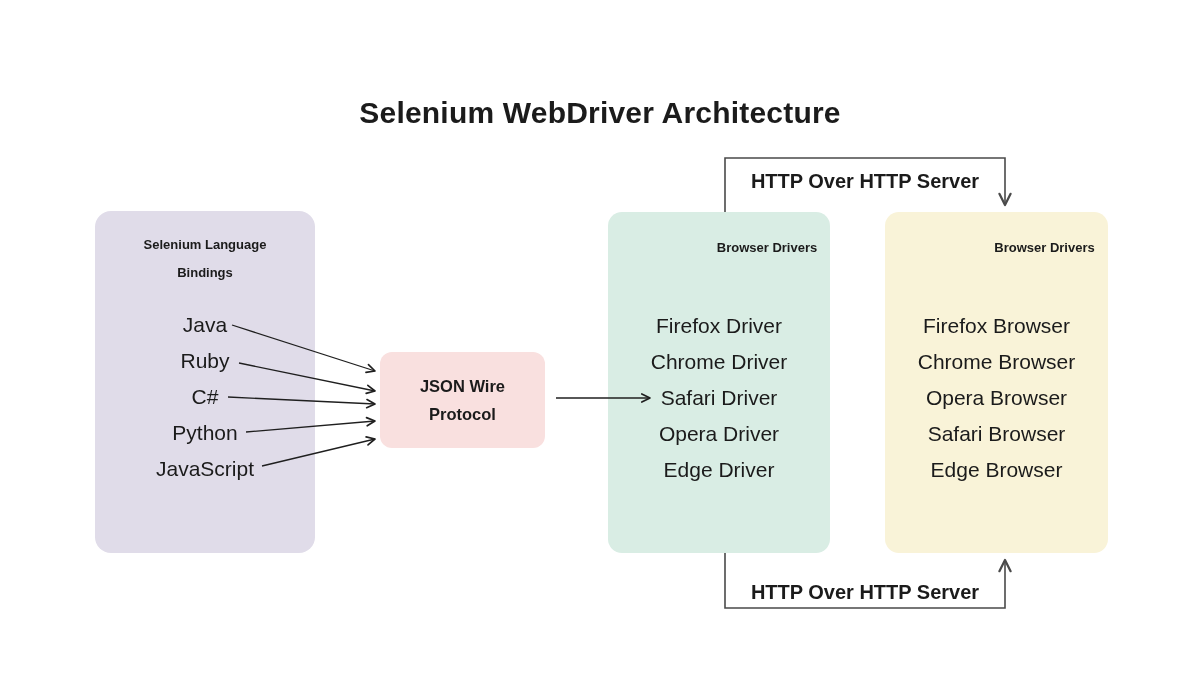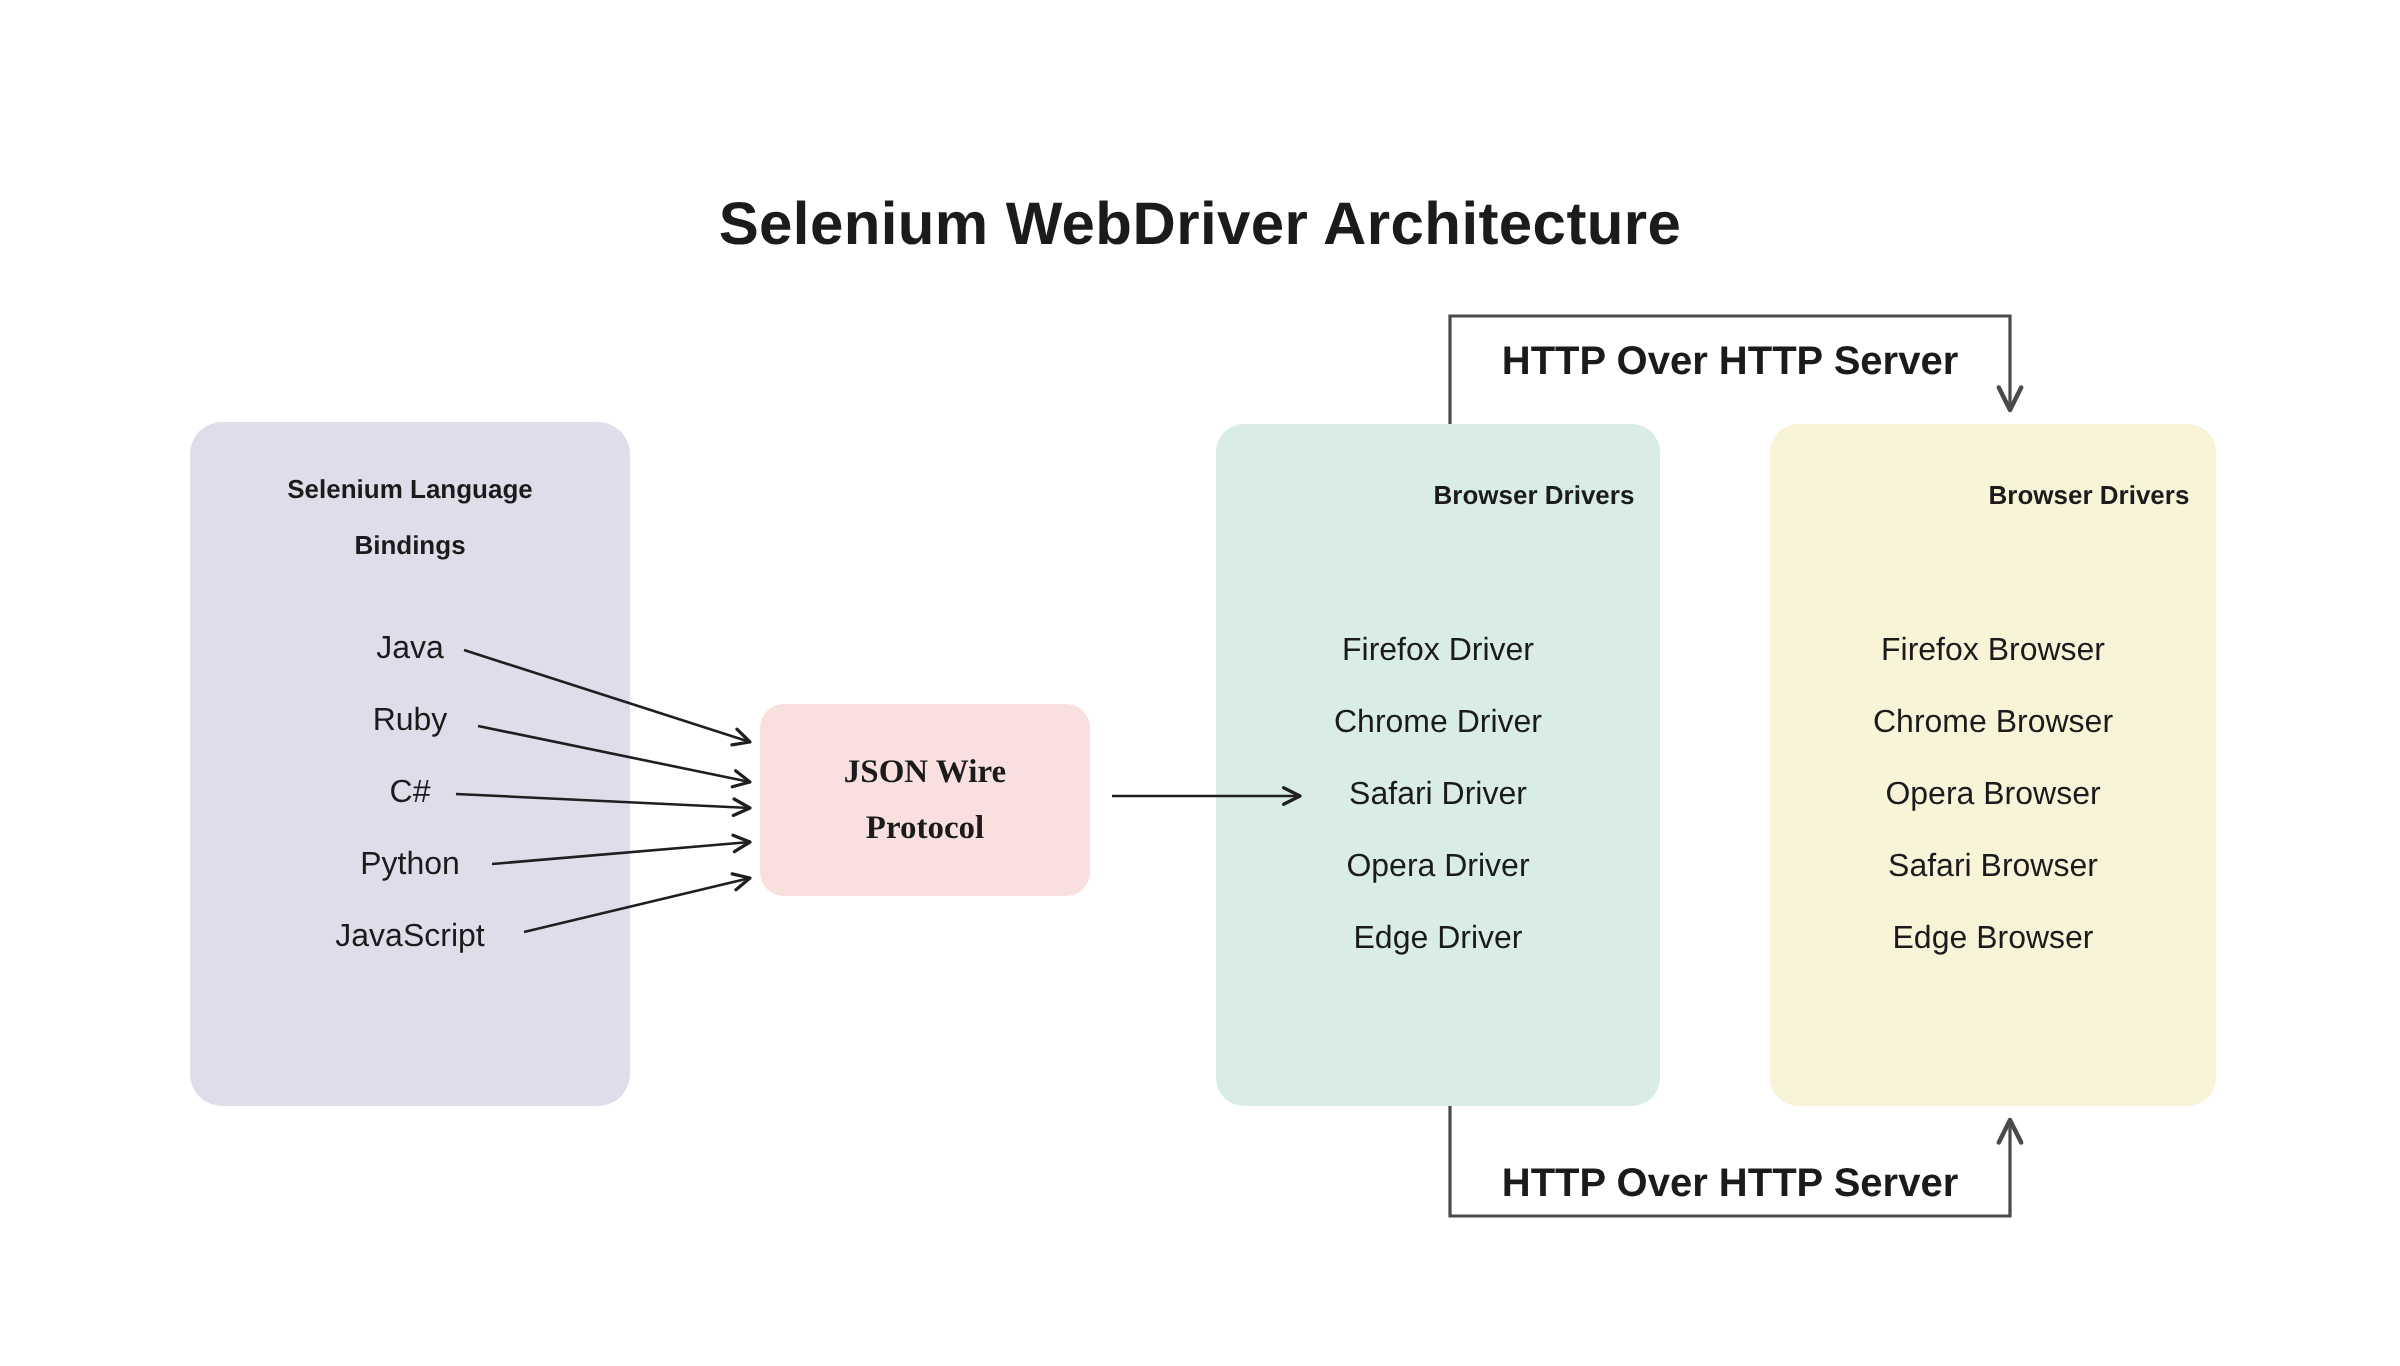--- a/index.html
+++ b/index.html
@@ -13,21 +13,21 @@
   }
   .box { position:absolute; }
   .box-header {
     position:absolute; top:0; left:0; width:100%; text-align:center;
     font-weight:700; font-size:13px; line-height:28px;
   }
   .hdr-pad-2line { padding-top:20px; }
   .hdr-pad-1line { padding-top:22px;margin-left:48px; }
   .box-header .hdr-inner { display:inline-block; width:180px; }
   .items { position:absolute; top:96px; left:0; width:100%; text-align:center; }
-  .item { height:36px; line-height:36px; font-size:16px; }
+  .item { height:36px; line-height:36px; font-size:21px; }
 
   #bindings-box { left:95px;  top:211px; width:220px; height:342px; border-radius:16px; }
   #drivers-box  { left:608px; top:212px; width:222px; height:341px; border-radius:14px; }
   #browsers-box { left:885px; top:212px; width:223px; height:341px; border-radius:14px; }
   #protocol-box {
     left:380px; top:352px; width:165px; height:96px; border-radius:12px;
     display:flex; align-items:center; justify-content:center; text-align:center;
     font-weight:700; font-size:16.5px; line-height:28px;
   }
   #protocol-box .inner { width:112px; }
@@ -54,21 +54,21 @@
     </div>
     <div class="items">
       <div class="item">Java</div>
       <div class="item">Ruby</div>
       <div class="item">C#</div>
       <div class="item">Python</div>
       <div class="item">JavaScript</div>
     </div>
   </div>
 
-  <div class="box" id="protocol-box" style="background-color: rgb(249, 224, 223); font-family: Liberation Serif, serif;">
+  <div class="box" id="protocol-box" style="background-color: rgb(249, 224, 223);">
     <div class="inner">JSON Wire Protocol</div>
   </div>
 
   <div class="box" id="drivers-box" style="background-color: rgb(217, 237, 228);">
     <div class="box-header hdr-pad-1line">Browser Drivers</div>
     <div class="items">
       <div class="item">Firefox Driver</div>
       <div class="item">Chrome Driver</div>
       <div class="item">Safari Driver</div>
       <div class="item">Opera Driver</div>

